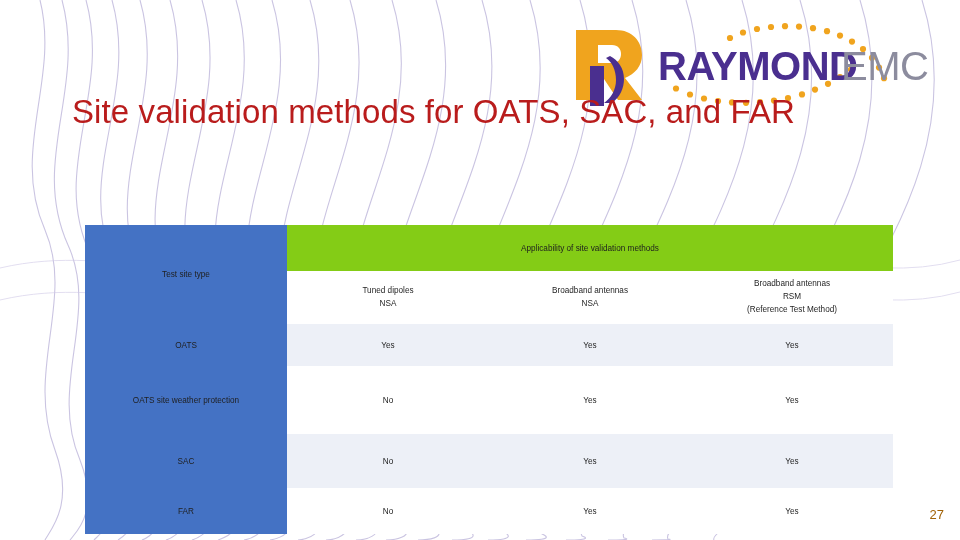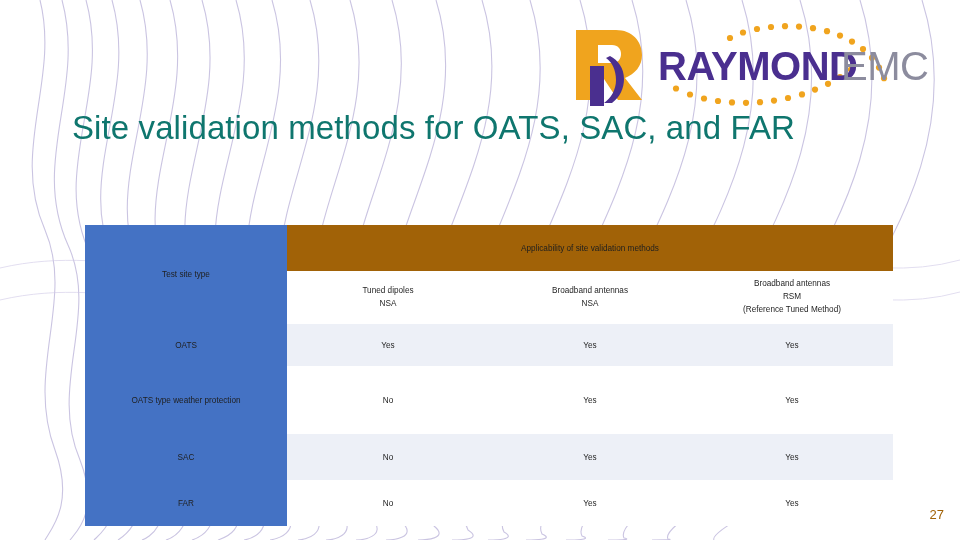--- a/index.html
+++ b/index.html
@@ -33,26 +33,26 @@
     top: 18px;
     z-index: 3;
     display: flex;
     align-items: flex-end;
   }
 
   
   .slide-title {
     position: absolute;
     left: 72px;
-    top: 108px;
+    top: 92px;
     width: 800px;
     z-index: 3;
     font-size: 33px;
     line-height: 1.24;
-    color: #0f766e;
+    color: #b91c1c;
     font-weight: 400;
     letter-spacing: 0.1px;
   }
 
   
   .table-wrap {
     position: absolute;
     left: 85px;
     top: 225px;
     width: 808px;
@@ -64,21 +64,21 @@
     table-layout: fixed;
   }
   table.matrix td {
     text-align: center;
     vertical-align: middle;
     font-size: 8.2px;
     color: #1f1f1f;
     padding: 2px 4px;
   }
   .hdr-blue {
-    background: #a16207;
+    background: #84cc16;
     color: #ffffff;
     font-size: 8.2px;
   }
   .corner-blue {
     background: #4472c4;
     color: #ffffff;
   }
   .hdr-white {
     background: #ffffff;
     color: #1f1f1f;
@@ -101,21 +101,21 @@
   .r-sub {
     height: 53px;
   }
   .r-oats {
     height: 42px;
   }
   .r-oatswp {
     height: 68px;
   }
   .r-sac {
-    height: 46px;
+    height: 54px;
   }
   .r-far {
     height: 46px;
   }
 
   
   .page-num {
     position: absolute;
     right: 16px;
     bottom: 18px;
@@ -232,33 +232,33 @@
           <div>Tuned dipoles</div>
           <div>NSA</div>
         </td>
         <td class="hdr-white">
           <div>Broadband antennas</div>
           <div>NSA</div>
         </td>
         <td class="hdr-white">
           <div>Broadband antennas</div>
           <div>RSM</div>
-          <div>(Reference Tuned Method)</div>
+          <div>(Reference Test Method)</div>
         </td>
       </tr>
 
       <tr class="r-oats">
         <td class="rowhead">OATS</td>
         <td class="cell-light">Yes</td>
         <td class="cell-light">Yes</td>
         <td class="cell-light">Yes</td>
       </tr>
 
       <tr class="r-oatswp">
-        <td class="rowhead">OATS type weather protection</td>
+        <td class="rowhead">OATS site weather protection</td>
         <td class="cell-white">No</td>
         <td class="cell-white">Yes</td>
         <td class="cell-white">Yes</td>
       </tr>
 
       <tr class="r-sac">
         <td class="rowhead">SAC</td>
         <td class="cell-light">No</td>
         <td class="cell-light">Yes</td>
         <td class="cell-light">Yes</td>

